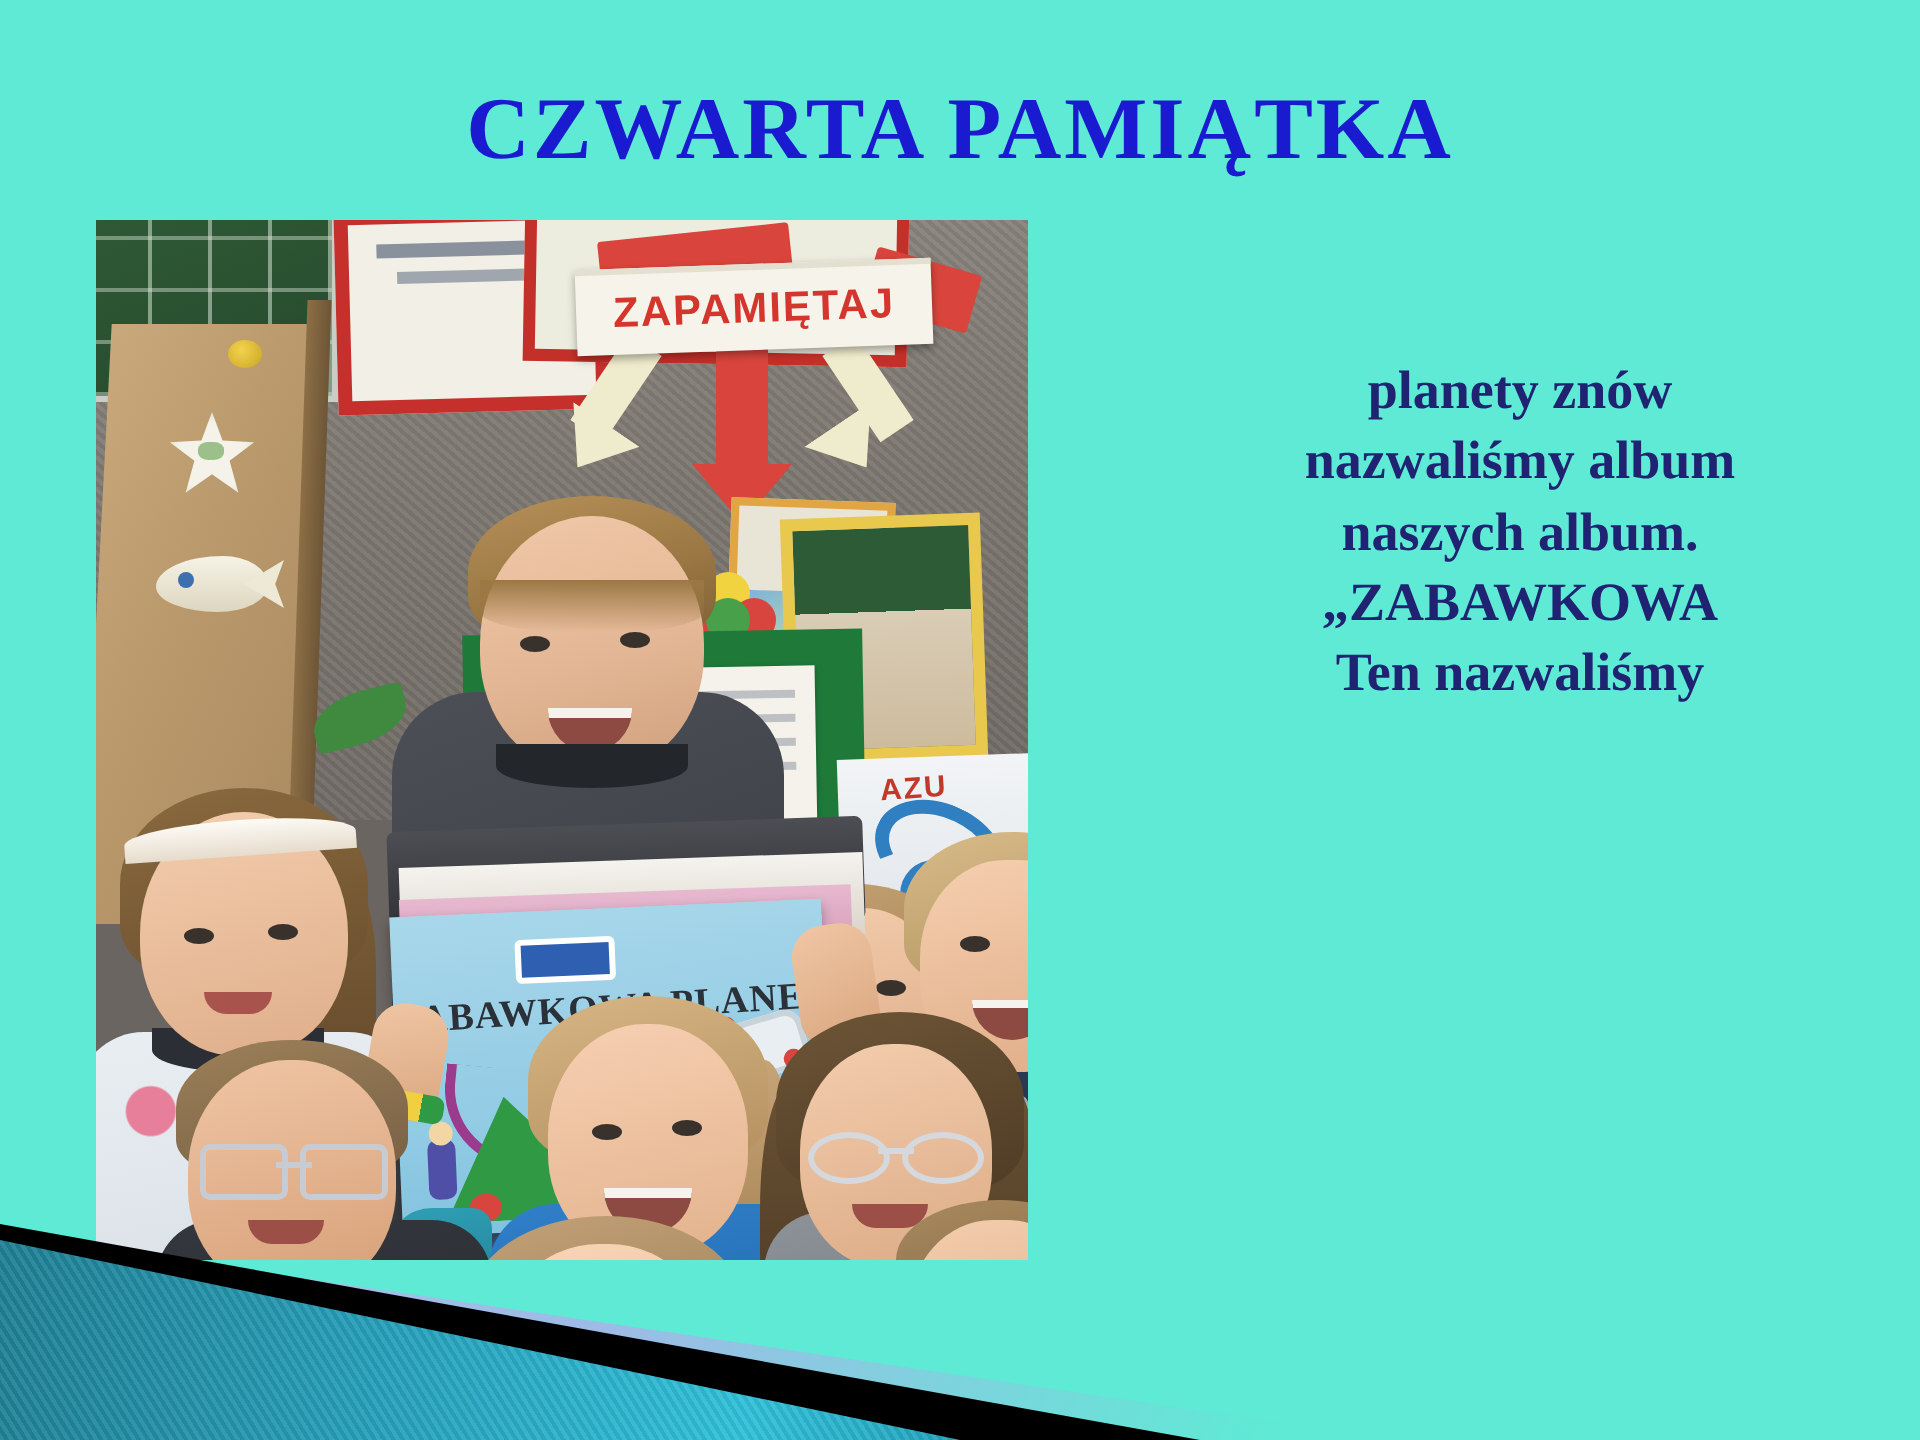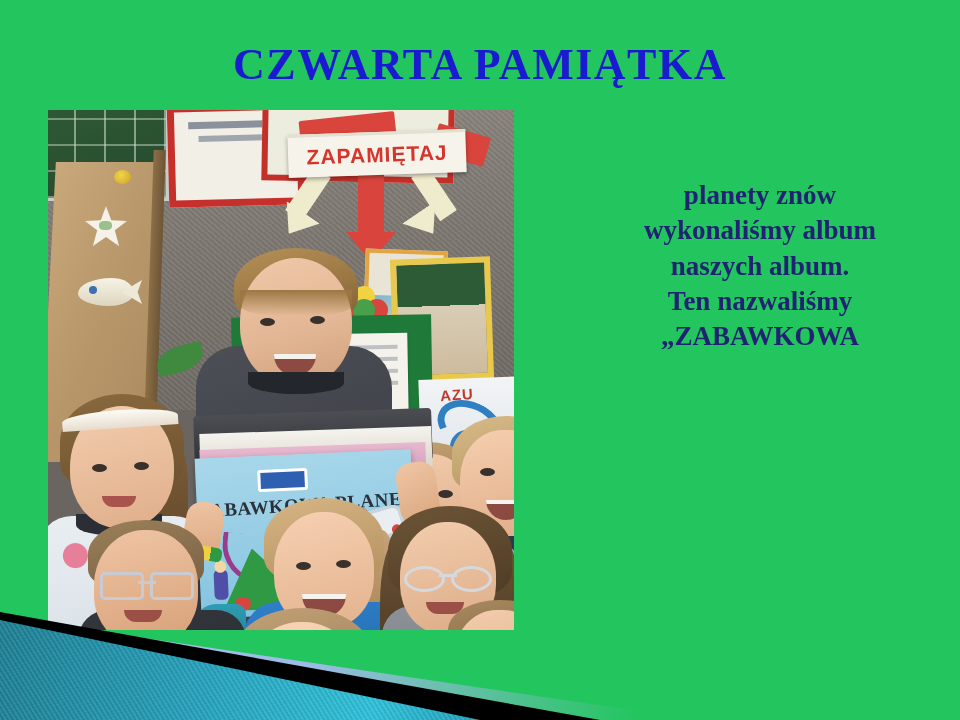--- a/index.html
+++ b/index.html
@@ -6,21 +6,21 @@
   html, body {
     margin: 0;
     padding: 0;
     background: #ffffff;
   }
   #slide {
     position: relative;
     width: 960px;
     height: 720px;
     overflow: hidden;
-    background: #22c55e;
+    background: #5eead4;
     font-family: "Liberation Serif", "DejaVu Serif", serif;
   }
 
   
   #slide-title {
     position: absolute;
     left: 0;
     top: 42px;
     width: 960px;
     text-align: center;
@@ -519,24 +519,24 @@
 </style>
 </head>
 <body>
 
 <div id="slide">
 
   <div id="slide-title">CZWARTA PAMIĄTKA</div>
 
   <div id="body-text">
     <span class="tline">planety znów</span>
-    <span class="tline">wykonaliśmy album</span>
+    <span class="tline">nazwaliśmy album</span>
     <span class="tline">naszych album.</span>
+    <span class="tline">„ZABAWKOWA</span>
     <span class="tline">Ten nazwaliśmy</span>
-    <span class="tline">„ZABAWKOWA</span>
   </div>
 
   <div id="photo">
 
     <div class="layer wall-cork"></div>
     <div class="layer chalkboard"></div>
     <div class="layer kraft-paper"></div>
     <div class="layer kraft-edge"></div>
     <div class="layer yellow-dot"></div>
     <div class="layer star-cut"></div>

